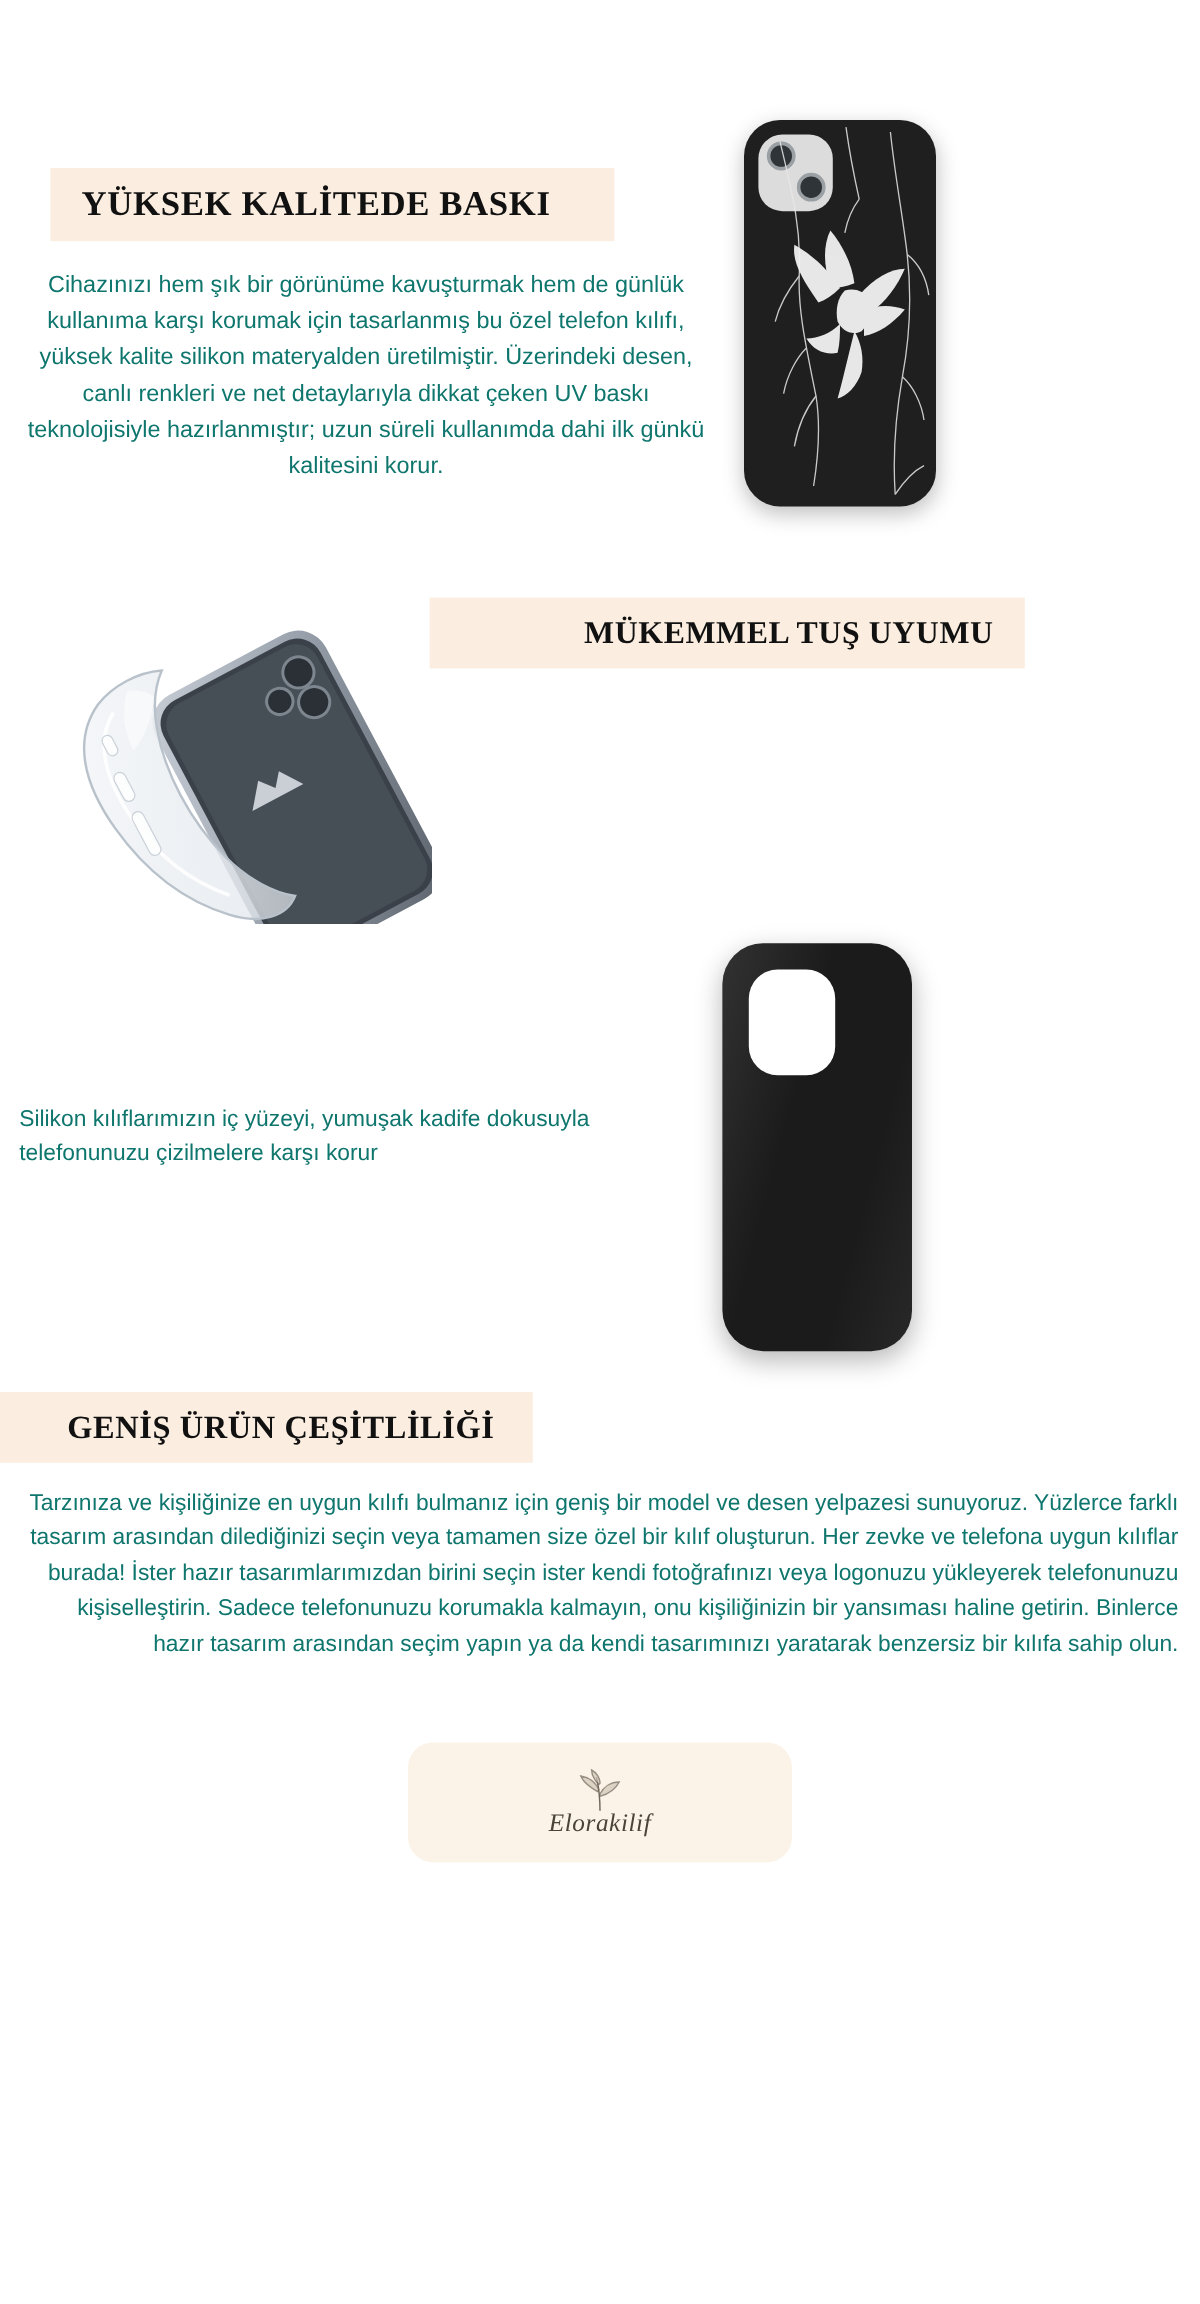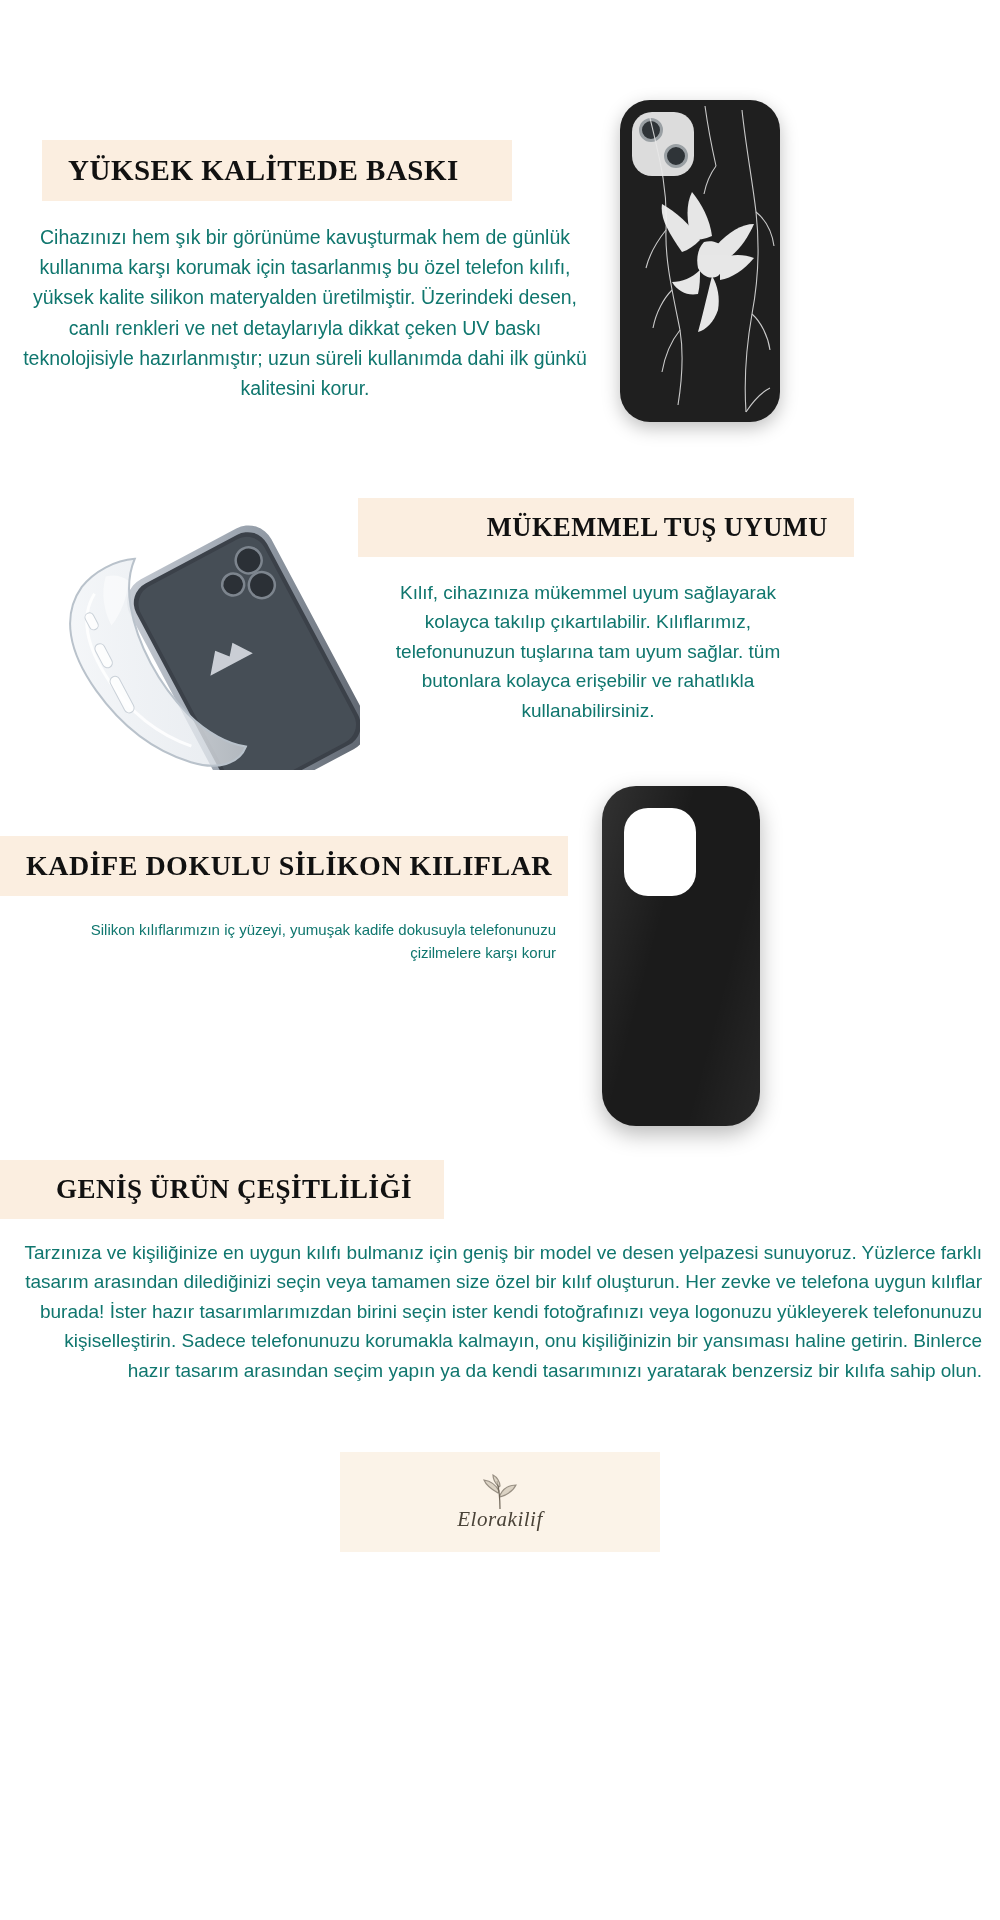--- a/index.html
+++ b/index.html
@@ -83,22 +83,22 @@
     top: 836px;
     width: 568px;
     padding-left: 26px;
   }
   .sec3-band .heading-text { font-size: 28px; }
   .sec3-text {
     position: absolute;
     left: 16px;
     top: 918px;
     width: 540px;
-    font-size: 15px;
-    text-align: right;
+    font-size: 19px;
+    text-align: left;
   }
 
   
   .sec4-band {
     position: absolute;
     left: 0px;
     top: 1160px;
     width: 444px;
     padding-left: 56px;
   }
@@ -117,20 +117,21 @@
     position: absolute;
     left: 340px;
     top: 1452px;
     width: 320px;
     height: 100px;
     background: #fbf3e8;
     display: flex;
     align-items: center;
     justify-content: center;
     flex-direction: column;
+    border-radius: 21px;
   }
   .footer-logo .leaf {
     margin-bottom: -6px;
   }
   .footer-logo .brand {
     font-family: "Liberation Serif", serif;
     font-style: italic;
     font-size: 21px;
     color: #4a4338;
     letter-spacing: 0.5px;
@@ -279,25 +280,21 @@
         <rect x="50" y="164" width="10" height="40" rx="5" fill="#ffffff" opacity="0.85" stroke="#c3cbd3"></rect>
         <rect x="58" y="96" width="9" height="18" rx="4.5" fill="#ffffff" opacity="0.85" stroke="#c3cbd3"></rect>
         <path d="M96 72 C84 84, 78 102, 78 118 C92 112, 106 100, 114 86 C110 78, 104 74, 96 72 Z" fill="#ffffff" opacity="0.5"></path>
       </g>
     </svg>
   </div>
 
   <div class="heading-band sec2-band">
     <span class="heading-text">MÜKEMMEL TUŞ UYUMU</span>
   </div>
-  <div class="body-text sec2-text">Kılıf, cihazınıza mükemmel uyum sağlayarak kolayca takılıp çıkartılabilir. Kılıflarımız, telefonunuzun tuşlarına tam uyum sağlar. tüm butonlara kolayca erişebilir ve rahatlıkla kullanabilirsiniz.</div>
-
-  <div class="heading-band sec3-band">
-    <span class="heading-text">KADİFE DOKULU SİLİKON KILIFLAR</span>
-  </div>
+
   <div class="body-text sec3-text">Silikon kılıflarımızın iç yüzeyi, yumuşak kadife dokusuyla telefonunuzu çizilmelere karşı korur</div>
 
   <div class="phone3">
     <div class="cutout"></div>
     <div class="sheen"></div>
   </div>
 
   <div class="heading-band sec4-band">
     <span class="heading-text">GENİŞ ÜRÜN  ÇEŞİTLİLİĞİ</span>
   </div>

